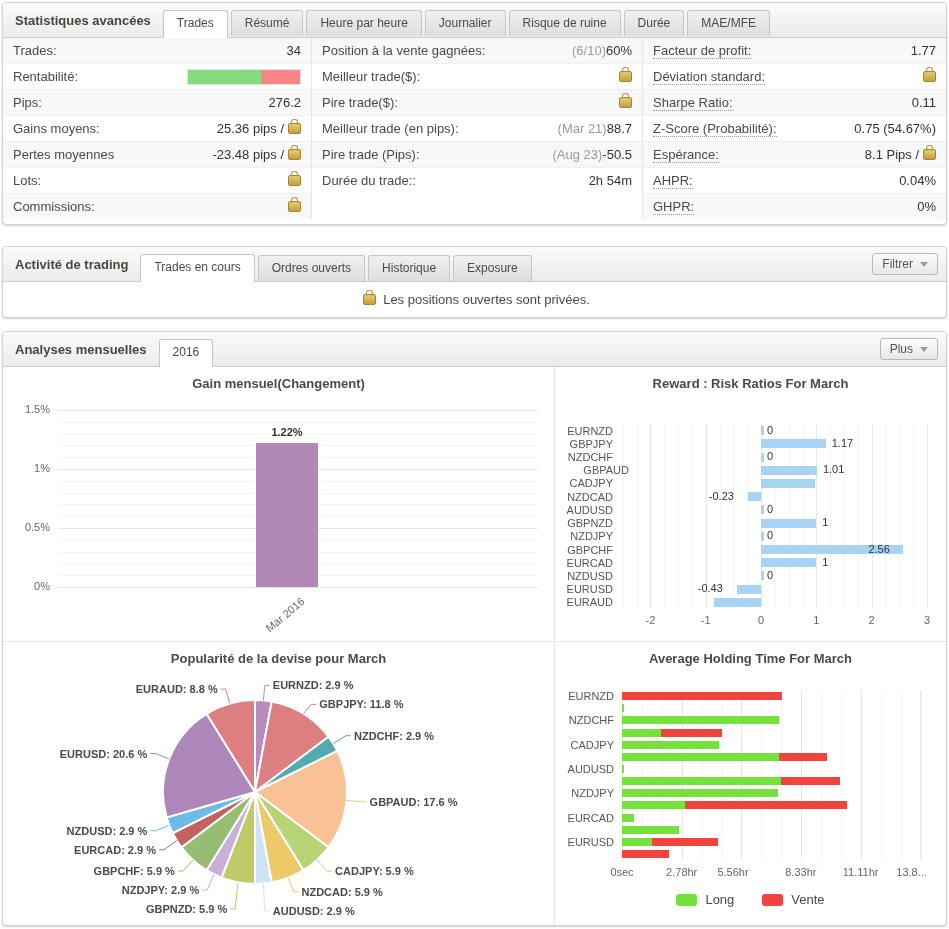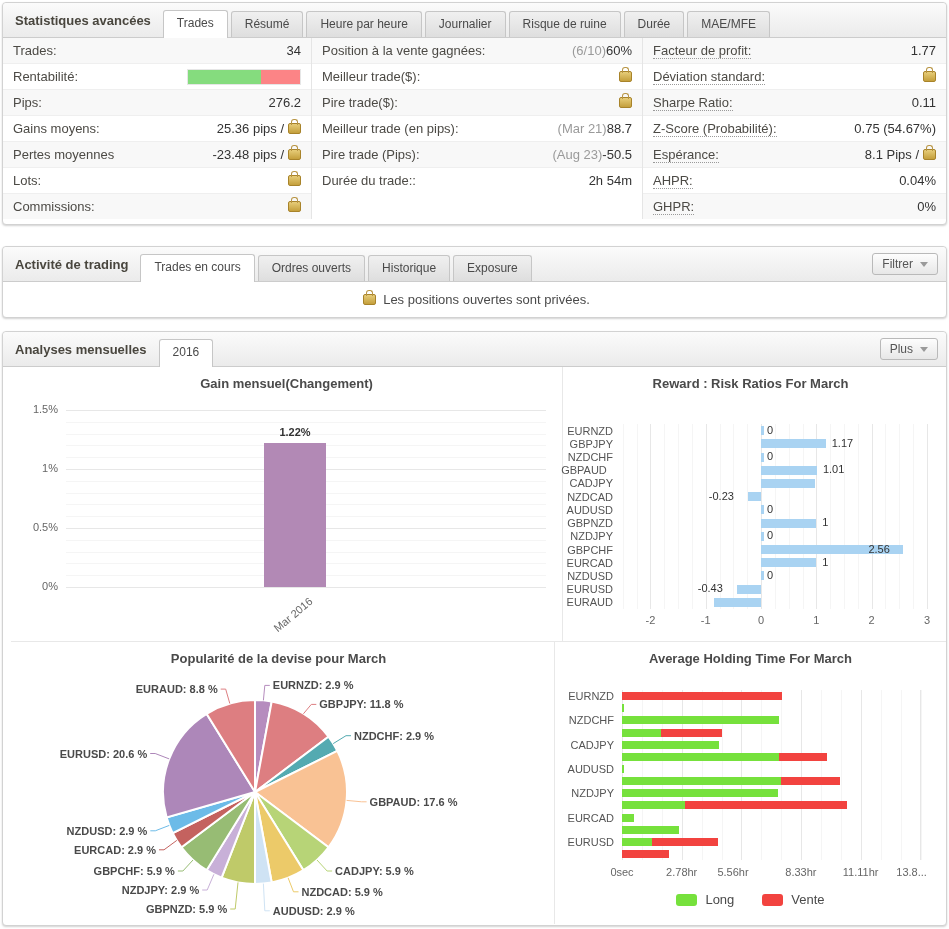--- a/index.html
+++ b/index.html
@@ -47,21 +47,21 @@
   .lock-icon{display:inline-block;width:11px;height:9px;margin-left:4px;position:relative;
     background:linear-gradient(#e7cd79,#c49f3c);border:1px solid #a8832a;border-radius:2px;vertical-align:-1px;}
   .lock-icon::before{content:"";position:absolute;left:2px;top:-5px;width:5px;height:5px;
     border:1.5px solid #b89544;border-bottom:none;border-radius:3px 3px 0 0;}
   
   .activity-body{height:34px;display:flex;align-items:center;justify-content:center;gap:7px;
     font-size:13px;color:#4a4a4a;}
   
   .charts-grid{position:relative;height:557px;}
   .quad{position:absolute;overflow:hidden;}
-  #quad-a{left:8px;top:0;width:551px;height:274px;border-right:1px solid #e8e8e8;border-bottom:1px solid #e8e8e8;}
+  #quad-a{left:0;top:0;width:551px;height:274px;border-right:1px solid #e8e8e8;border-bottom:1px solid #e8e8e8;}
   #quad-b{left:552px;top:0;right:0;height:274px;border-bottom:1px solid #e8e8e8;}
   #quad-c{left:0;top:275px;width:551px;bottom:0;border-right:1px solid #e8e8e8;}
   #quad-d{left:552px;top:275px;right:0;bottom:0;}
   .chart-title{position:absolute;left:0;right:0;top:9px;text-align:center;font-size:13px;
     font-weight:bold;color:#4a4a4a;}
   .gridline-h,.gridline-v{position:absolute;background:#e7e7e7;}
   .gridline-minor{background:#f5f5f5;}
   .ytick-label,.xtick-label,.cat-label{position:absolute;font-size:11px;color:#666;}
   .cat-label{color:#555;text-align:right;}
   .bar-v{position:absolute;}
@@ -73,21 +73,21 @@
   .legend{position:absolute;left:0;right:0;display:flex;justify-content:center;gap:28px;align-items:center;}
   .legend-item{display:flex;align-items:center;gap:8px;font-size:13px;color:#4a4a4a;cursor:pointer;}
   .legend-swatch{width:21px;height:12px;border-radius:3px;}
 </style>
 </head>
 <body>
 
 <div class="panel" id="panel-stats">
   <div class="panel-header">
     <div class="panel-title">Statistiques avancées</div>
-    <div id="stats-tabs" style="display:flex;align-items:center;">
+    <div id="stats-tabs" style="display:flex;align-items:flex-start;">
         <div class="tab active">Trades</div>
         <div class="tab">Résumé</div>
         <div class="tab">Heure par heure</div>
         <div class="tab">Journalier</div>
         <div class="tab">Risque de ruine</div>
         <div class="tab">Durée</div>
         <div class="tab">MAE/MFE</div>
       </div>
   </div>
   <div class="stats-body" id="stats-body">
@@ -320,21 +320,21 @@
         <div class="xtick-label" style="left: 356.939px; width: 30px; text-align: center; top: 247px;">3</div>
         <div class="cat-label" style="left: 0px; width: 58px; top: 57.6071px;">EURNZD</div>
         <div class="bar-h" style="left: 206.026px; width: 3px; top: 59.1071px; height: 9px; background: rgb(169, 211, 242);"></div>
         <div class="datalabel" style="left: 212.026px; top: 56.6071px;">0</div>
         <div class="cat-label" style="left: 0px; width: 58px; top: 70.8214px; text-align: right;">GBPJPY</div>
         <div class="bar-h" style="left: 206.026px; width: 64.7061px; top: 72.3214px; height: 9px; background: rgb(169, 211, 242);"></div>
         <div class="datalabel" style="left: 276.732px; top: 69.8214px;">1.17</div>
         <div class="cat-label" style="left: 0px; width: 58px; top: 84.0357px;">NZDCHF</div>
         <div class="bar-h" style="left: 206.026px; width: 3px; top: 85.5357px; height: 9px; background: rgb(169, 211, 242);"></div>
         <div class="datalabel" style="left: 212.026px; top: 83.0357px;">0</div>
-        <div class="cat-label" style="left: 0px; width: 58px; top: 97.25px; text-align: center;">GBPAUD</div>
+        <div class="cat-label" style="left: 16px; width: 58px; top: 97.25px;">GBPAUD</div>
         <div class="bar-h" style="left: 206.026px; width: 55.8574px; top: 98.75px; height: 9px; background: rgb(169, 211, 242);"></div>
         <div class="datalabel" style="left: 267.883px; top: 96.25px;">1.01</div>
         <div class="cat-label" style="left: 0px; width: 58px; top: 110.464px;">CADJPY</div>
         <div class="bar-h" style="left: 206.026px; width: 53.6452px; top: 111.964px; height: 9px; background: rgb(169, 211, 242);"></div>
         <div class="cat-label" style="left: 0px; width: 58px; top: 123.679px;">NZDCAD</div>
         <div class="bar-h" style="left: 193.306px; width: 12.72px; top: 125.179px; height: 9px; background: rgb(169, 211, 242);"></div>
         <div class="datalabel" style="left: 153.806px; top: 122.679px;">-0.23</div>
         <div class="cat-label" style="left: 0px; width: 58px; top: 136.893px;">AUDUSD</div>
         <div class="bar-h" style="left: 206.026px; width: 3px; top: 138.393px; height: 9px; background: rgb(169, 211, 242);"></div>
         <div class="datalabel" style="left: 212.026px; top: 135.893px;">0</div>

